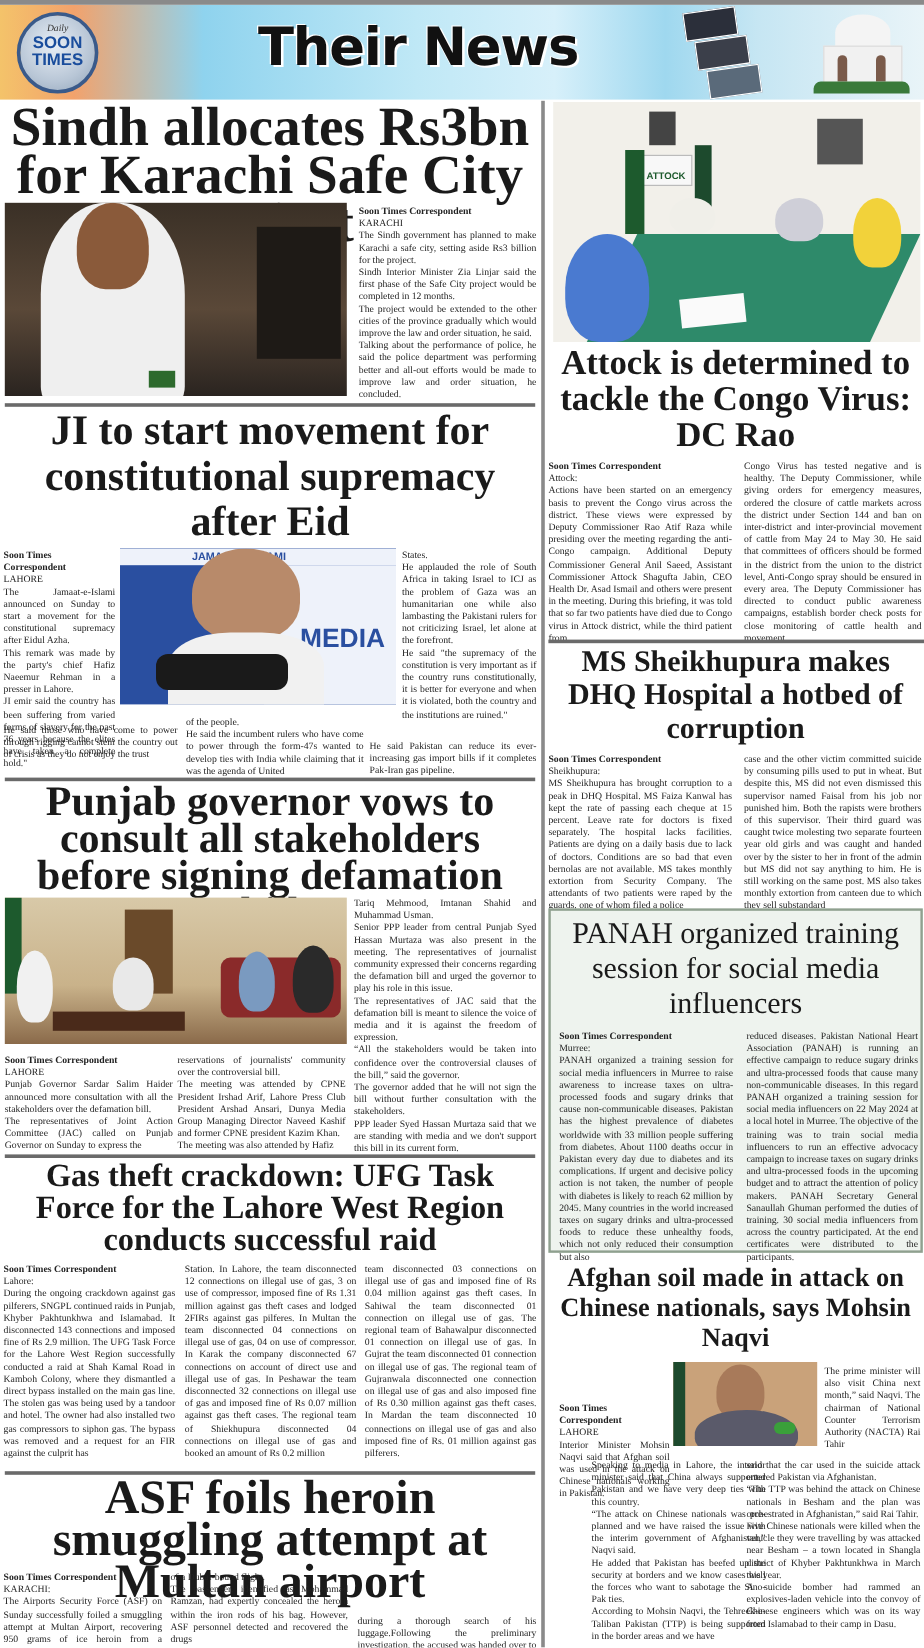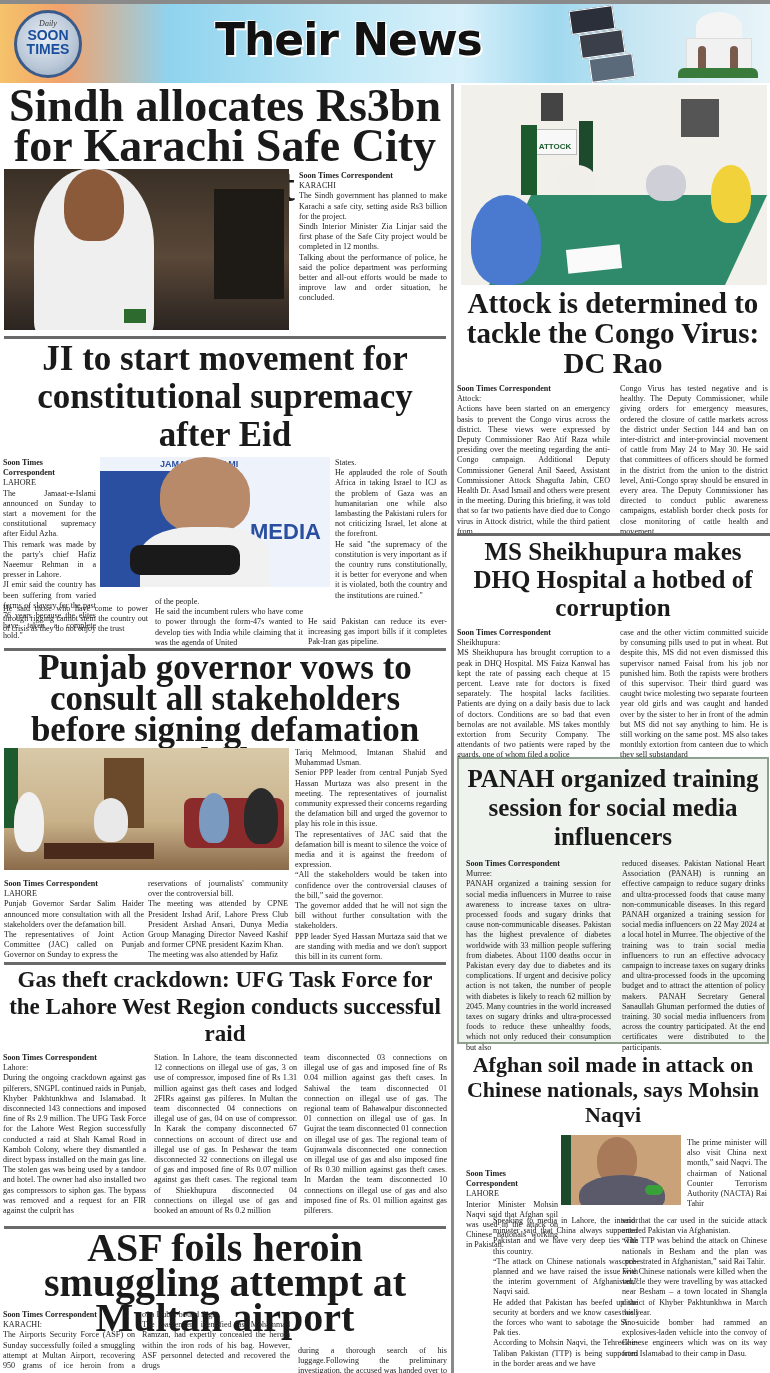--- a/index.html
+++ b/index.html
@@ -72,20 +72,21 @@
   <div class="ph-person" style="left:60px; top:0px; width:60px; height:72px; background:#8a5a3a;"></div>
   <div style="position:absolute; left:210px; top:20px; width:70px; height:110px; background:#1e1a16;"></div>
   <div style="position:absolute; left:120px; top:140px; width:22px; height:14px; background:#2d6a2d;"></div>
 </div>
 <div class="article" style="left:299px; top:171px; width:148px;">
   <div class="byline" style="font-weight:bold;">Soon Times Correspondent</div>
   <div class="byline">KARACHI</div>
   <div class="body-text">
     <p>The Sindh government has planned to make Karachi a safe city, setting aside Rs3 billion for the project.</p>
     <p>Sindh Interior Minister Zia Linjar said the first phase of the Safe City project would be completed in 12 months.</p>
+    <p>The project would be extended to the other cities of the province gradually which would improve the law and order situation, he said.</p>
     <p>Talking about the performance of police, he said the police department was performing better and all-out efforts would be made to improve law and order situation, he concluded.</p>
   </div>
 </div>
 <div class="hrule" style="left:4px; top:336px; width:442px;"></div>
 
 <div class="article" style="left:4px; top:340px; width:442px;">
   <div class="headline" style="font-size:35px; line-height:38px;">JI to start movement for constitutional supremacy after Eid</div>
 </div>
 <div class="article" style="left:3px; top:458px; width:93px;">
   <div class="byline" style="font-weight:bold;">Soon Times Correspondent</div>
@@ -159,21 +160,21 @@
 <div class="article" style="left:148px; top:879px; width:140px;">
   <div class="body-text">
     <p>reservations of journalists' community over the controversial bill.</p>
     <p>The meeting was attended by CPNE President Irshad Arif, Lahore Press Club President Arshad Ansari, Dunya Media Group Managing Director Naveed Kashif and former CPNE president Kazim Khan.</p>
     <p>The meeting was also attended by Hafiz</p>
   </div>
 </div>
 <div class="hrule" style="left:4px; top:962px; width:442px;"></div>
 
 <div class="article" style="left:4px; top:966px; width:442px;">
-  <div class="headline" style="font-size:23px; line-height:27px;">Gas theft crackdown: UFG Task Force for the Lahore West Region conducts successful raid</div>
+  <div class="headline" style="font-size:27px; line-height:27px;">Gas theft crackdown: UFG Task Force for the Lahore West Region conducts successful raid</div>
 </div>
 <div class="article" style="left:3px; top:1053px; width:143px;">
   <div class="byline" style="font-weight:bold;">Soon Times Correspondent</div>
   <div class="byline">Lahore:</div>
   <div class="body-text">During the ongoing crackdown against gas pilferers, SNGPL continued raids in Punjab, Khyber Pakhtunkhwa and Islamabad. It disconnected 143 connections and imposed fine of Rs 2.9 million. The UFG Task Force for the Lahore West Region successfully conducted a raid at Shah Kamal Road in Kamboh Colony, where they dismantled a direct bypass installed on the main gas line. The stolen gas was being used by a tandoor and hotel. The owner had also installed two gas compressors to siphon gas. The bypass was removed and a request for an FIR against the culprit has</div>
 </div>
 <div class="article" style="left:154px; top:1053px; width:143px;">
   <div class="body-text">Station. In Lahore, the team disconnected 12 connections on illegal use of gas, 3 on use of compressor, imposed fine of Rs 1.31 million against gas theft cases and lodged 2FIRs against gas pilferes. In Multan the team disconnected 04 connections on illegal use of gas, 04 on use of compressor. In Karak the company disconnected 67 connections on account of direct use and illegal use of gas. In Peshawar the team disconnected 32 connections on illegal use of gas and imposed fine of Rs 0.07 million against gas theft cases. The regional team of Shiekhupura disconnected 04 connections on illegal use of gas and booked an amount of Rs 0.2 million</div>
 </div>
 <div class="article" style="left:304px; top:1053px; width:143px;">
@@ -232,21 +233,21 @@
   <div class="byline" style="font-weight:bold;">Soon Times Correspondent</div>
   <div class="byline">Sheikhupura:</div>
   <div class="body-text">MS Sheikhupura has brought corruption to a peak in DHQ Hospital. MS Faiza Kanwal has kept the rate of passing each cheque at 15 percent. Leave rate for doctors is fixed separately. The hospital lacks facilities. Patients are dying on a daily basis due to lack of doctors. Conditions are so bad that even bernolas are not available. MS takes monthly extortion from Security Company. The attendants of two patients were raped by the guards, one of whom filed a police</div>
 </div>
 <div class="article" style="left:620px; top:628px; width:148px;">
   <div class="body-text">case and the other victim committed suicide by consuming pills used to put in wheat. But despite this, MS did not even dismissed this supervisor named Faisal from his job nor punished him. Both the rapists were brothers of this supervisor. Their third guard was caught twice molesting two separate fourteen year old girls and was caught and handed over by the sister to her in front of the admin but MS did not say anything to him. He is still working on the same post. MS also takes monthly extortion from canteen due to which they sell substandard</div>
 </div>
 
 <div class="panah-box" style="left:457px; top:757px; width:312px; height:287px;"></div>
 <div class="article" style="left:461px; top:764px; width:304px;">
-  <div class="headline" style="font-size:25px; line-height:29px; font-weight:bold;">PANAH organized training session for social media influencers</div>
+  <div class="headline" style="font-size:25px; line-height:29px; font-weight:normal;">PANAH organized training session for social media influencers</div>
 </div>
 <div class="article" style="left:466px; top:859px; width:145px;">
   <div class="byline" style="font-weight:bold;">Soon Times Correspondent</div>
   <div class="byline">Murree:</div>
   <div class="body-text">PANAH organized a training session for social media influencers in Murree to raise awareness to increase taxes on ultra-processed foods and sugary drinks that cause non-communicable diseases. Pakistan has the highest prevalence of diabetes worldwide with 33 million people suffering from diabetes. About 1100 deaths occur in Pakistan every day due to diabetes and its complications. If urgent and decisive policy action is not taken, the number of people with diabetes is likely to reach 62 million by 2045. Many countries in the world increased taxes on sugary drinks and ultra-processed foods to reduce these unhealthy foods, which not only reduced their consumption but also</div>
 </div>
 <div class="article" style="left:622px; top:859px; width:143px;">
   <div class="body-text">reduced diseases. Pakistan National Heart Association (PANAH) is running an effective campaign to reduce sugary drinks and ultra-processed foods that cause many non-communicable diseases. In this regard PANAH organized a training session for social media influencers on 22 May 2024 at a local hotel in Murree. The objective of the training was to train social media influencers to run an effective advocacy campaign to increase taxes on sugary drinks and ultra-processed foods in the upcoming budget and to attract the attention of policy makers. PANAH Secretary General Sanaullah Ghuman performed the duties of training. 30 social media influencers from across the country participated. At the end certificates were distributed to the participants.</div>
 </div>
 

